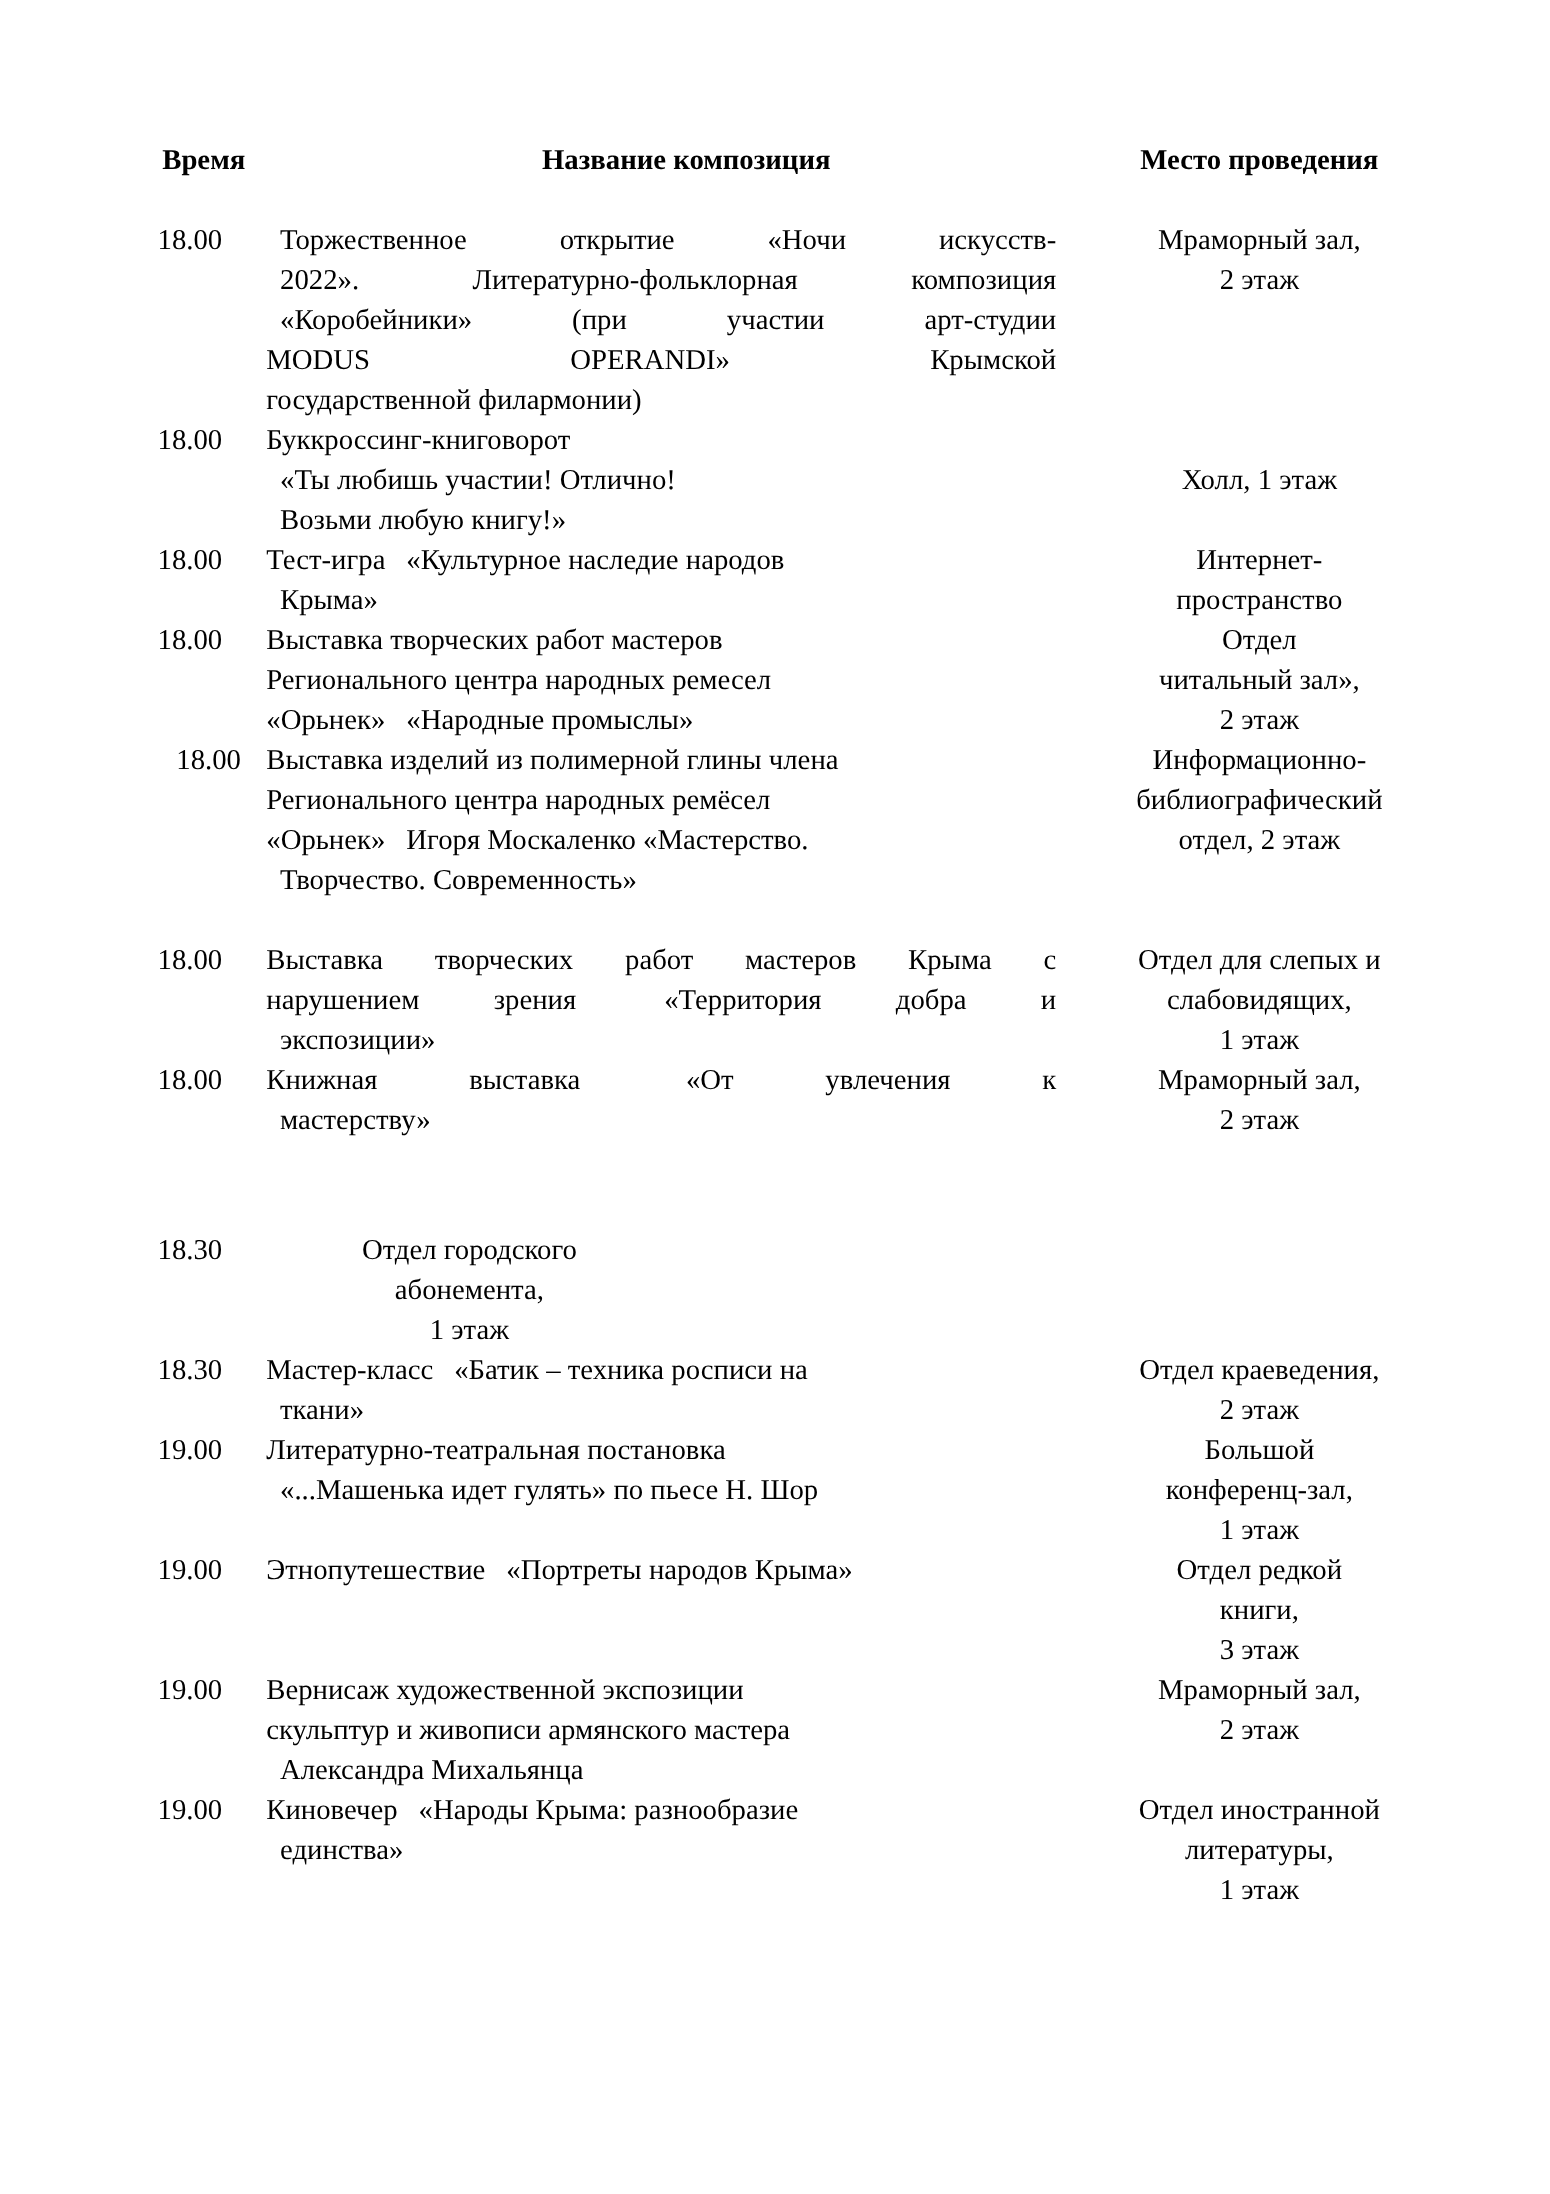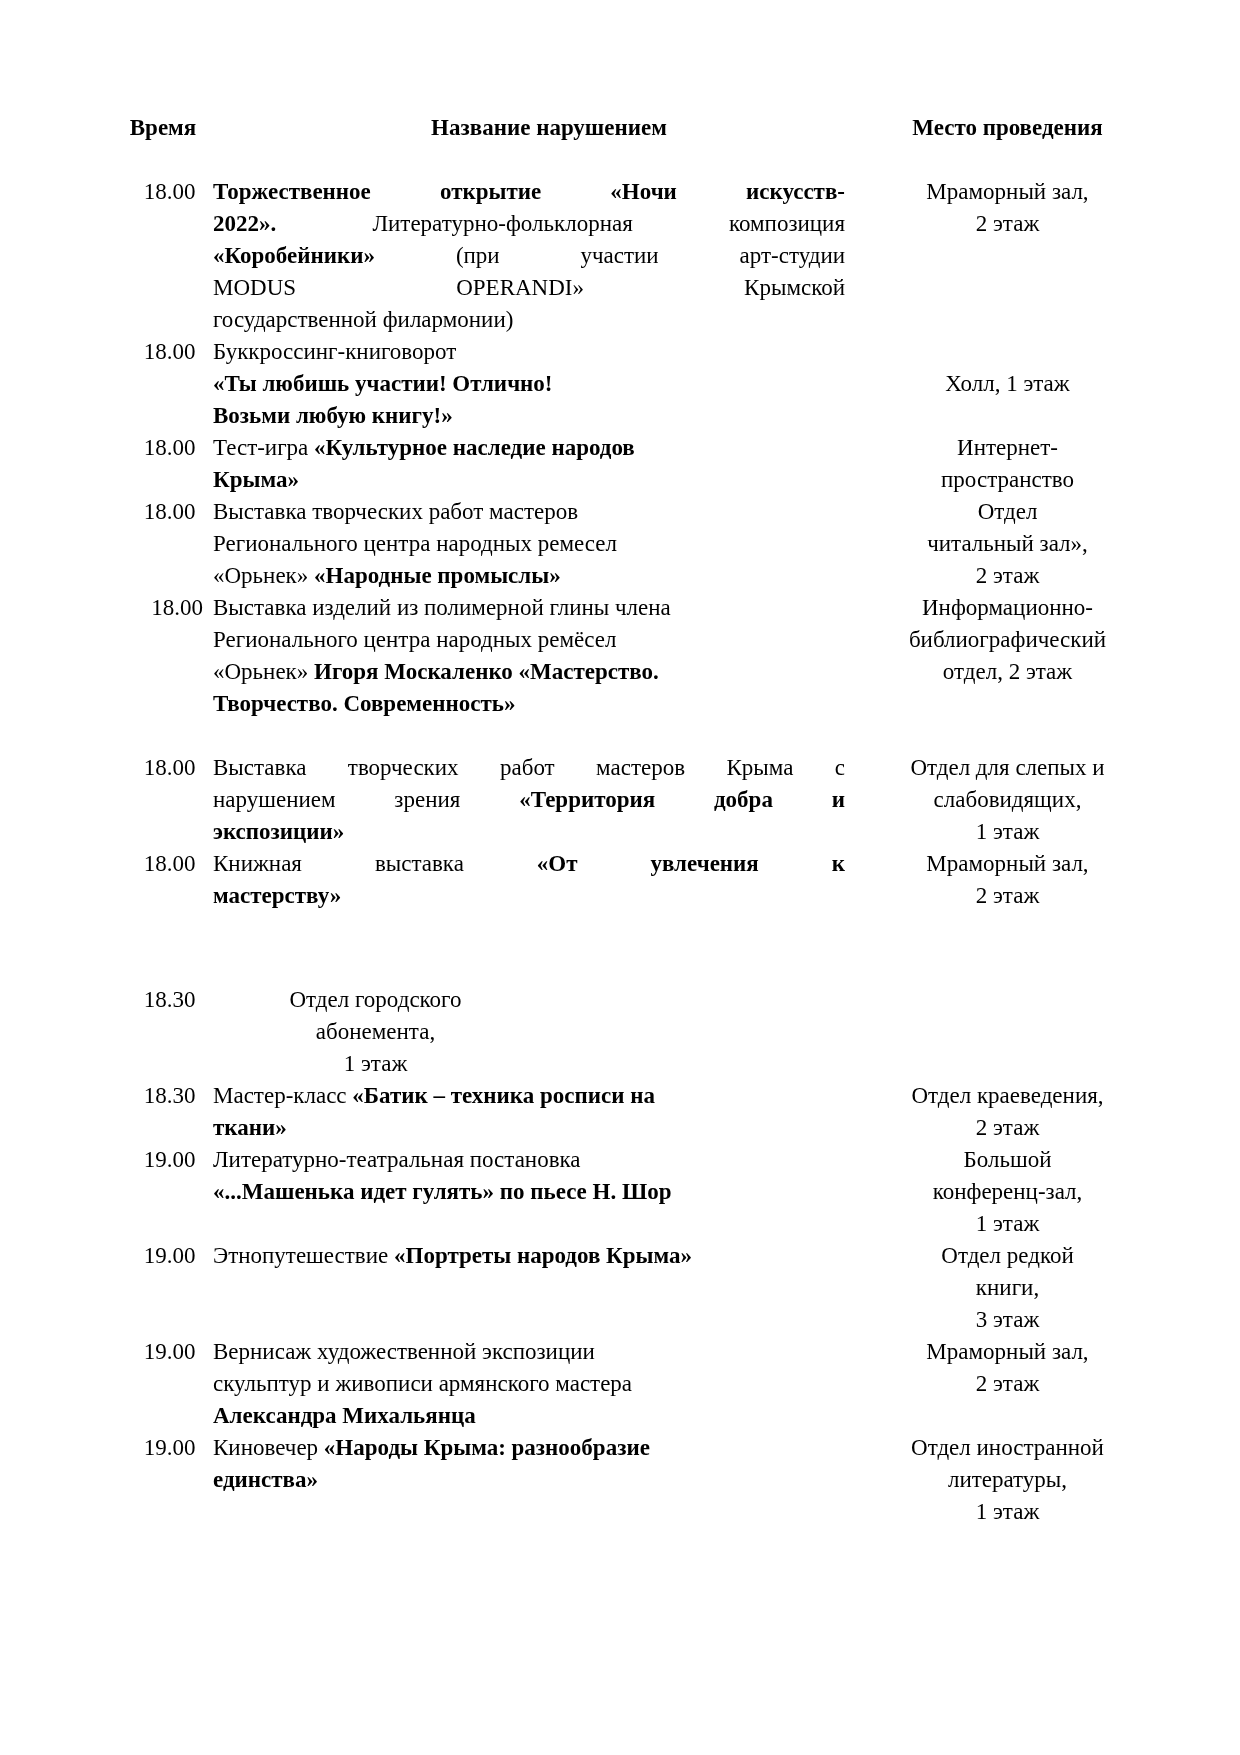--- a/index.html
+++ b/index.html
@@ -27,21 +27,20 @@
   }
   .header-row {
     font-weight: bold;
     margin-bottom: 32px;
   }
   .col-time {
     width: 100px;
     flex: 0 0 100px;
     box-sizing: border-box;
     padding-left: 13px;
-    text-align: center;
   }
   .col-time.indent {
     padding-left: 28px;
   }
   .header-row .col-time {
     padding-left: 0;
     text-align: center;
   }
   .col-title {
     width: 632px;
@@ -59,33 +58,34 @@
     text-align: center;
   }
   .line {
     min-height: 32px;
   }
   .line.j {
     text-align: justify;
     text-align-last: justify;
   }
   .b {
-    font-weight: bold;
+    font-weight: normal;
+    margin-left: 11px;
   }
   .spacer {
     width: 100%;
   }
 </style>
 </head>
 <body>
 
 <div class="doc">
   <div class="header-row">
     <div class="col-time">Время</div>
-    <div class="col-title">Название нарушением</div>
+    <div class="col-title">Название композиция</div>
     <div class="col-loc">Место проведения</div>
   </div>
   <div id="events-body">
       <div class="event-row">
         <div class="col-time">18.00</div>
         <div class="col-title">
           <div class="line j"><span class="b">Торжественное открытие «Ночи искусств-</span></div>
           <div class="line j"><span class="b">2022».</span><span> Литературно-фольклорная композиция</span></div>
           <div class="line j"><span class="b">«Коробейники»</span><span> (при участии арт-студии</span></div>
           <div class="line j"><span>MODUS OPERANDI» Крымской</span></div>

